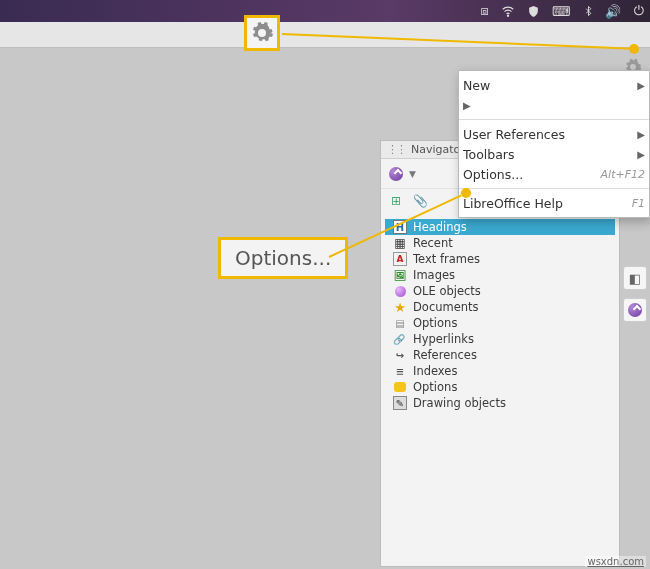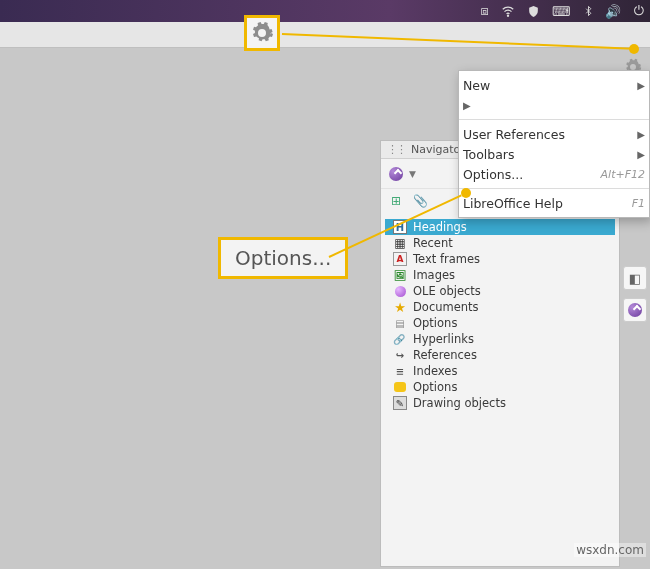--- a/index.html
+++ b/index.html
@@ -124,23 +124,24 @@
   }
   .line2 {
     position: absolute; left: 329px; top: 256px; width: 146px; height: 2px;
     background: #f0b800; transform-origin: left; transform: rotate(-25deg);
   }
   .dot2 {
     position: absolute; left: 461px; top: 188px; width: 10px; height: 10px;
     border-radius: 50%; background: #f0b800;
   }
   .watermark {
-    position: absolute; right: 4px; bottom: 12px;
-    font-size: 12px; color: #666; background: rgba(255,255,255,.4);
+    position: absolute; right: 4px; bottom: 2px;
+    font-size: 10px; color: #666; background: rgba(255,255,255,.4);
     padding: 0 2px;
+    text-decoration: underline;
   }
   svg.gear { width: 18px; height: 18px; }
   svg.gear-big { width: 24px; height: 24px; }
 </style>
 </head>
 <body>
 
 <div class="top-panel">
   <span>⧈</span>
   <span>

